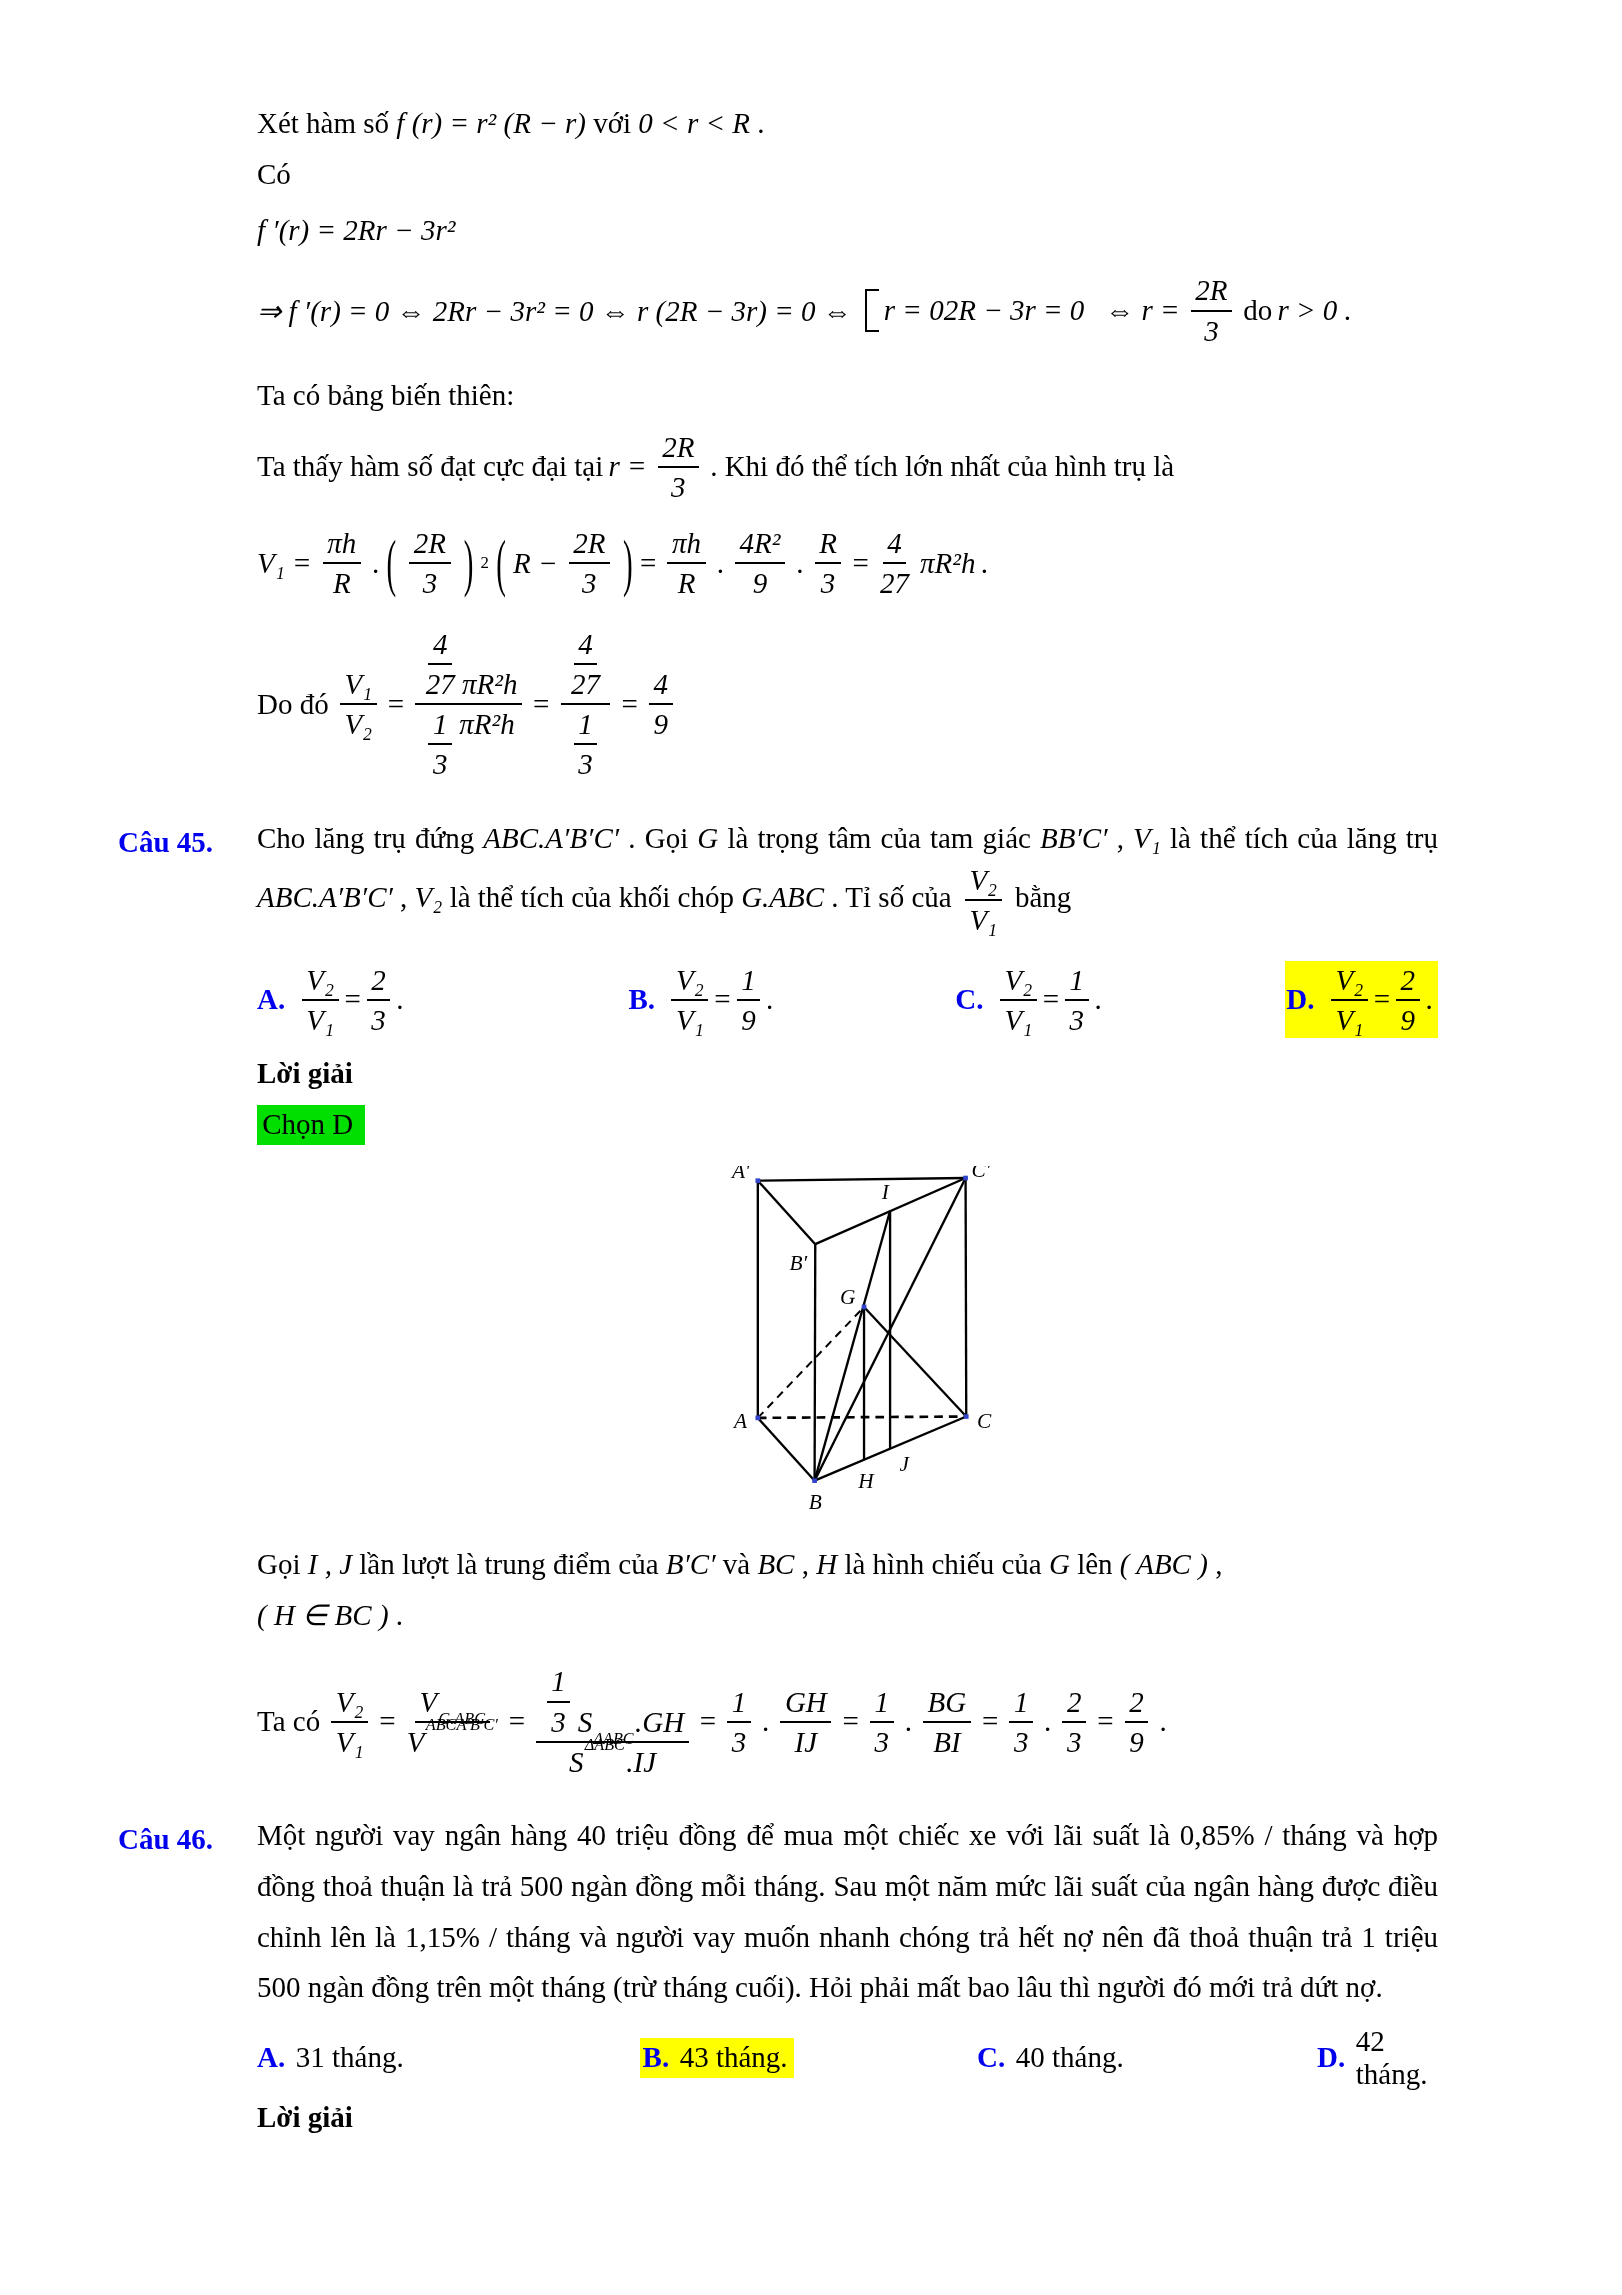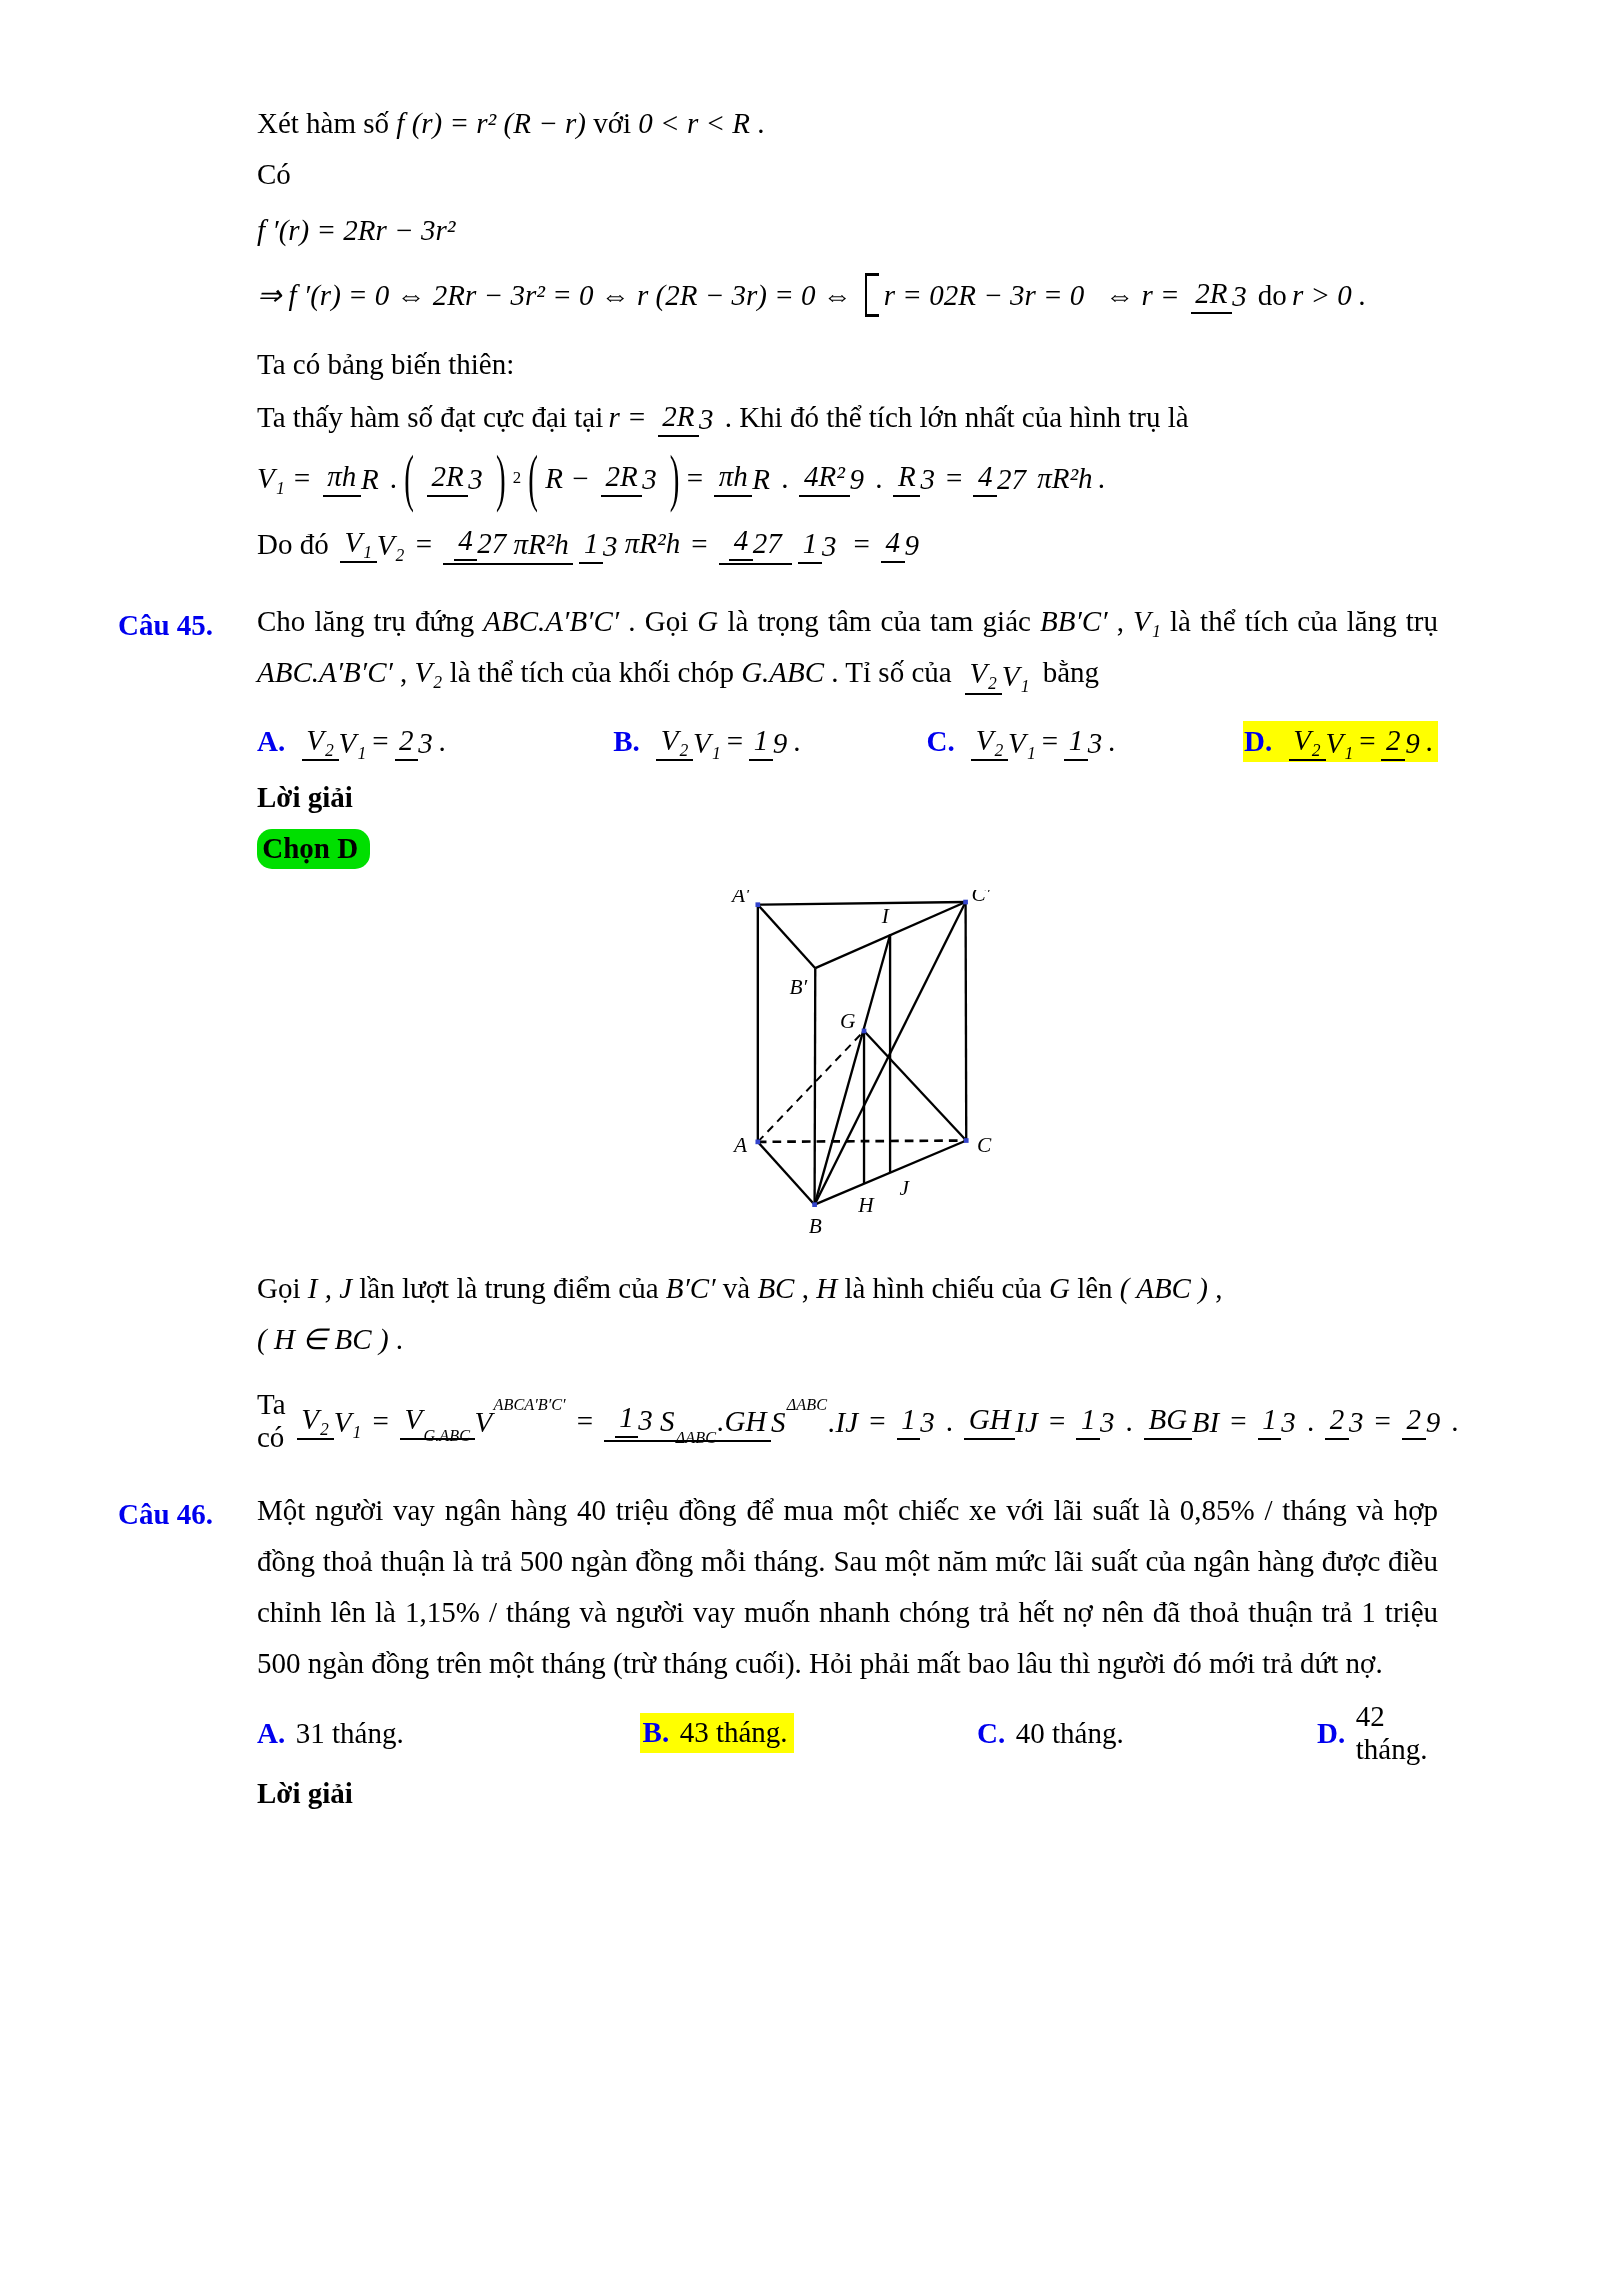--- a/index.html
+++ b/index.html
@@ -6,42 +6,42 @@
   body{width:1623px;height:2295px;font-family:"Liberation Serif",serif;font-size:29px;color:#000;}
   .page{position:relative;width:1494px;height:2295px;background:#fff;overflow:hidden;}
   .content{padding:98px 56px 0 257px;}
   p{margin:0;}
   .m{font-style:italic;}
   .para{line-height:1.75;text-align:justify;}
   .tight{line-height:1.6;}
   .q46body{line-height:2.35;text-align:justify;}
   .qpara{position:relative;line-height:1.75;text-align:justify;margin-top:31px;}
   .qlabel{position:absolute;left:-139px;top:4px;color:#0000EE;font-weight:bold;white-space:nowrap;}
-  .frac{display:inline-flex;flex-direction:row;align-items:center;vertical-align:middle;margin:0 5.9px;line-height:1.18;text-align:center;}
+  .frac{display:inline-flex;flex-direction:column;align-items:center;vertical-align:middle;margin:0 5.9px;line-height:1.18;text-align:center;}
   .frac .num{border-bottom:2px solid #000;padding:0 4.6px 2px;display:inline-flex;align-items:flex-end;justify-content:center;gap:1.3px;}
   .frac .den{padding-top:2px;display:inline-flex;align-items:flex-start;justify-content:center;gap:1.3px;}
   .eqline{display:flex;align-items:center;flex-wrap:nowrap;column-gap:5.2px;margin:19.6px 0;}
   .cases{display:inline-flex;flex-direction:row;align-items:center;row-gap:14.4px;border-left:2.3px solid #000;padding:5.2px 7.9px 5.2px 17px;position:relative;vertical-align:middle;margin:0 7.9px;}
   .cases::before,.cases::after{content:"";position:absolute;left:0;width:11.8px;height:2.3px;background:#000;}
   .cases::before{top:0}
   .cases::after{bottom:0}
   .sp{display:inline-block;transform:scaleY(2.15);transform-origin:center;margin:0 2px;font-weight:300;vertical-align:middle;}
   sup{font-size:58%;line-height:0;vertical-align:super;}
   sub{font-size:56%;line-height:0;vertical-align:sub;font-style:italic;}
   .optrow{display:flex;align-items:center;margin:23.6px 0 17px 0;}
   .opt{display:flex;align-items:center;}
   .optrow .opt:nth-child(1){width:383px;}
   .optrow .opt:nth-child(2){width:337px;}
   .optrow .opt:nth-child(3){width:340px;}
   .optrow .opt:nth-child(4){flex:1;}
   .opt-letter{color:#0000EE;font-weight:bold;margin-right:10.5px;white-space:nowrap;}
   .optbody{display:inline-flex;align-items:center;}
   .hl{background:#FFFF00;}
   .opt.hl{padding:1.3px 5.2px 1.3px 1.3px;}
-  .chon{display:inline-block;background:#00DF00;font-weight:bold;padding:2.6px 11.8px 3.9px 5.2px;margin:11.8px 0 3.9px 0;border-radius:15px;}
+  .chon{display:inline-block;background:#00DF00;font-weight:normal;padding:2.6px 11.8px 3.9px 5.2px;margin:11.8px 0 3.9px 0;}
   .loigiai{font-weight:bold;text-align:left;margin:18.3px 0 3.9px 0;}
   .fig{width:314px;margin:17px auto 3.9px auto;}
   .fig svg{display:block;width:100%;height:auto;}
   .figlabel{font-family:"Liberation Serif",serif;font-style:italic;font-size:32px;fill:#000;}
   .subsm{font-size:56%;font-style:italic;}
 </style>
 </head>
 <body>
 
 <div class="page">

